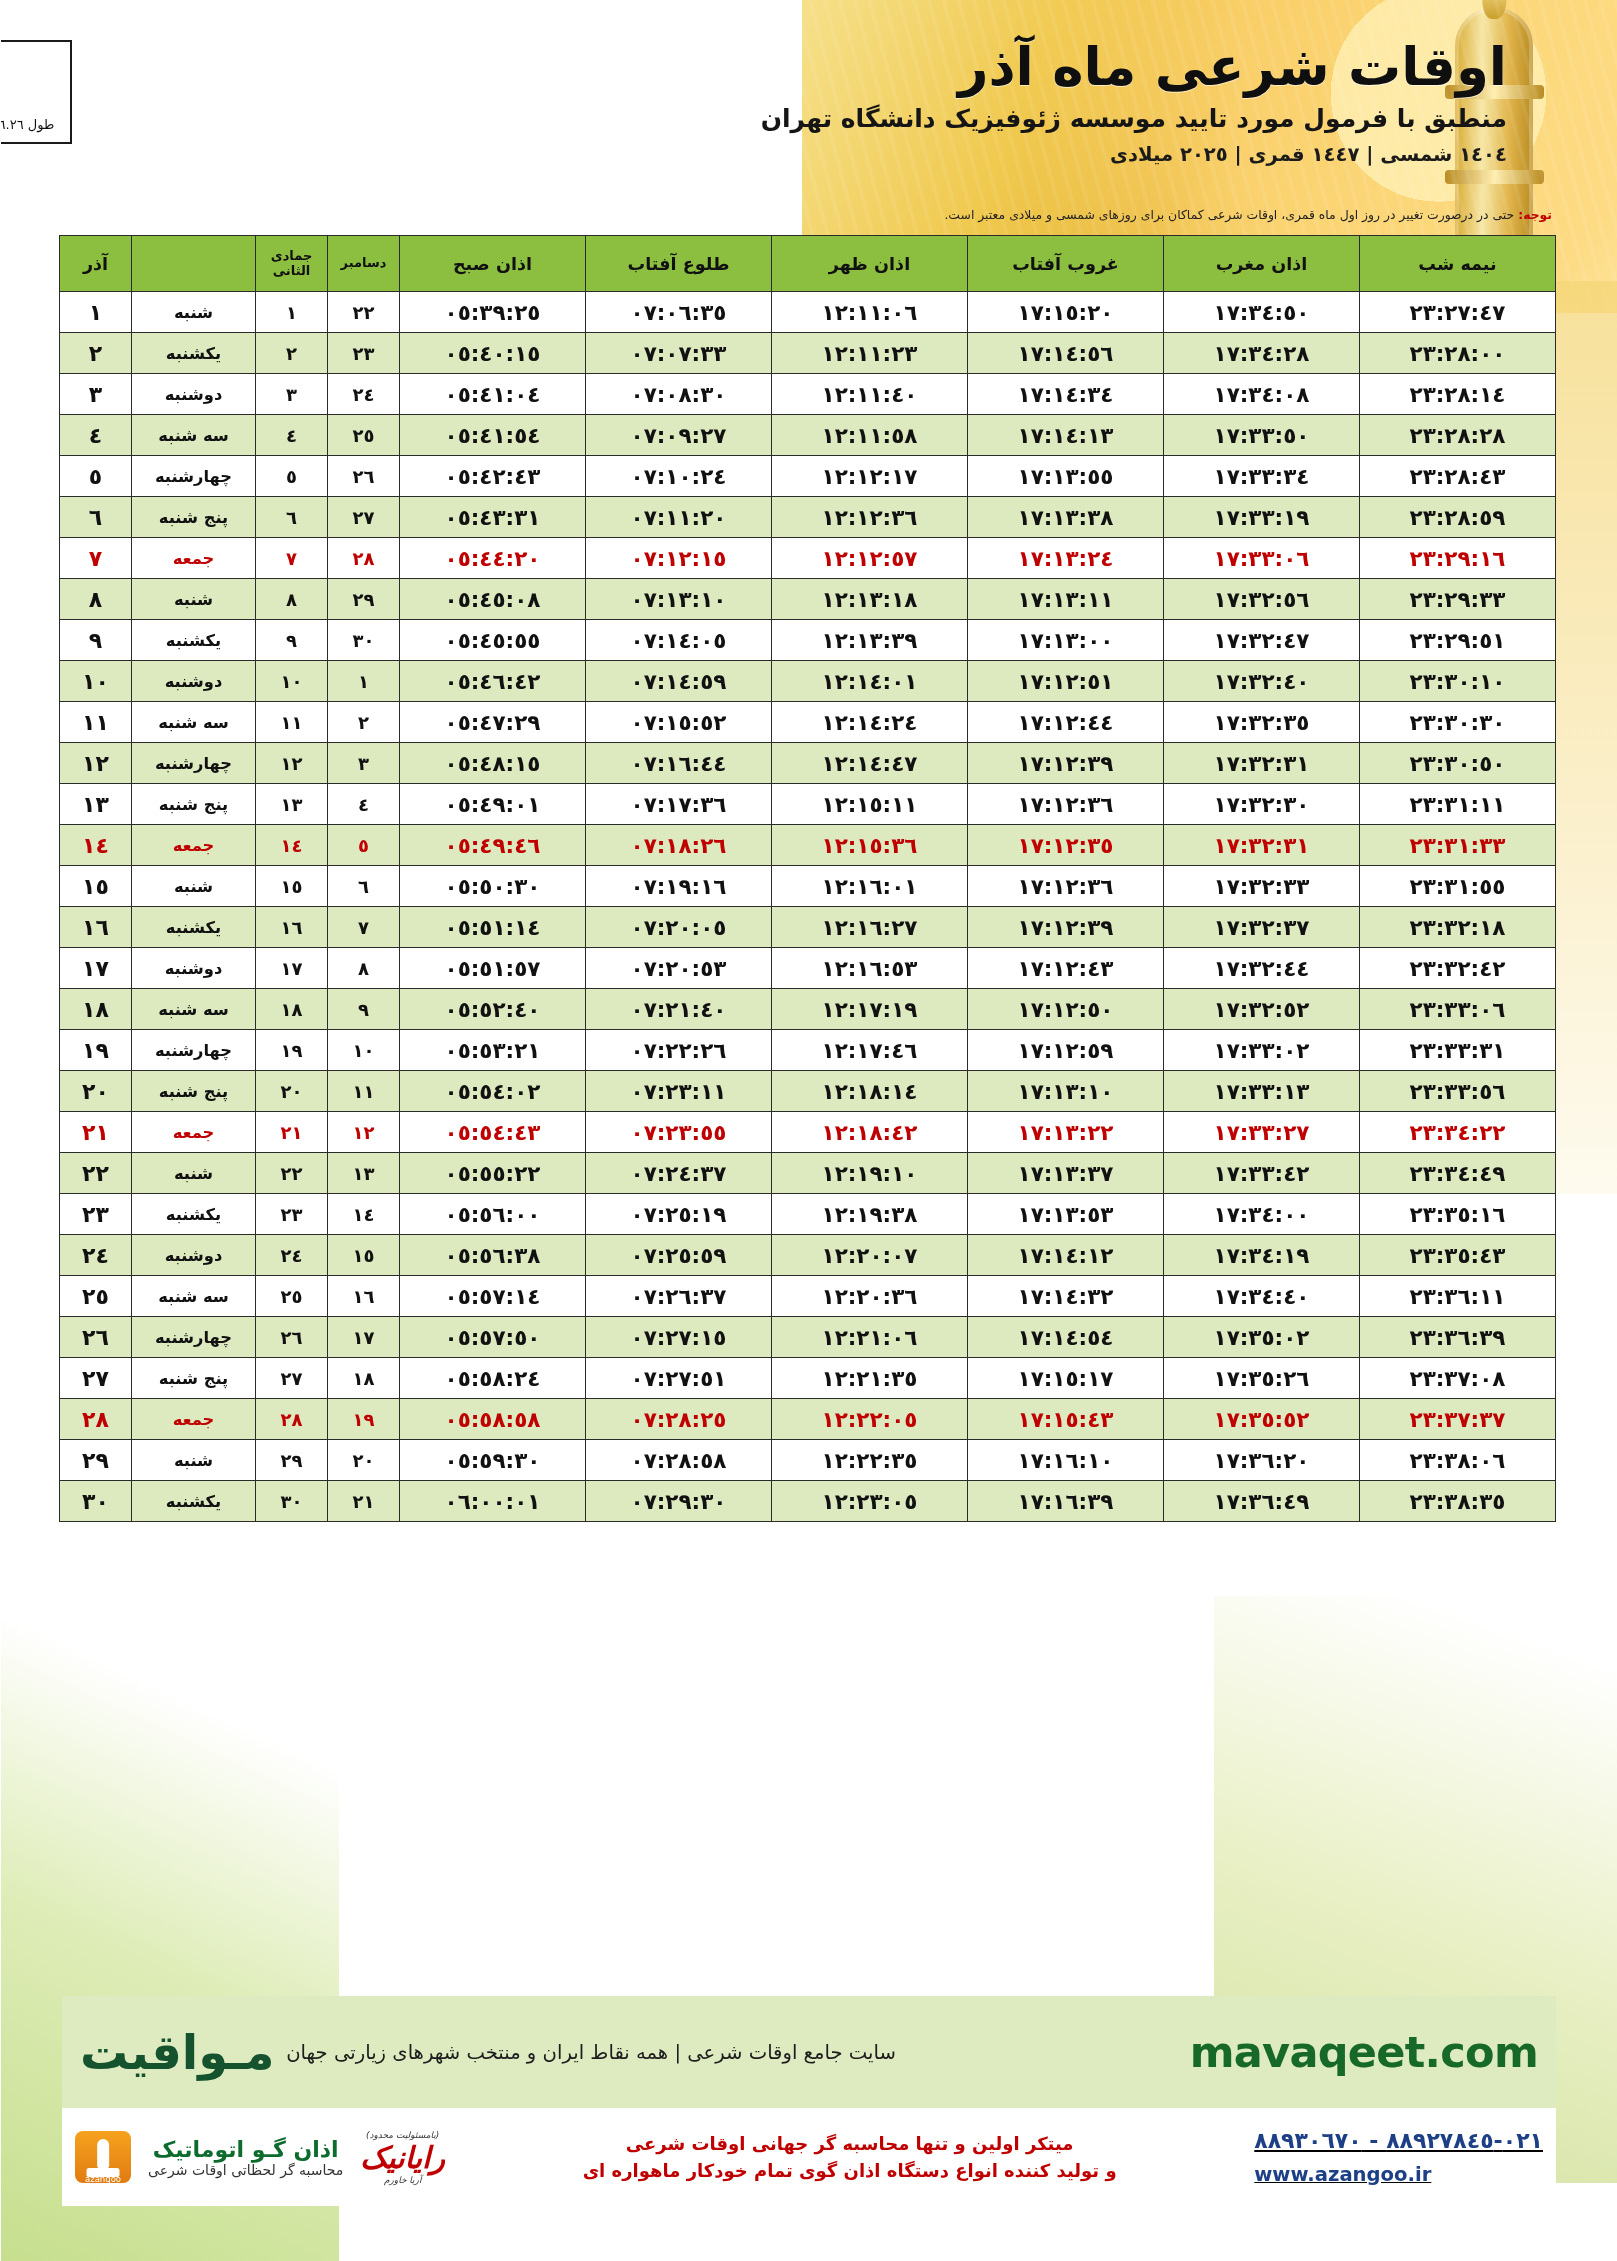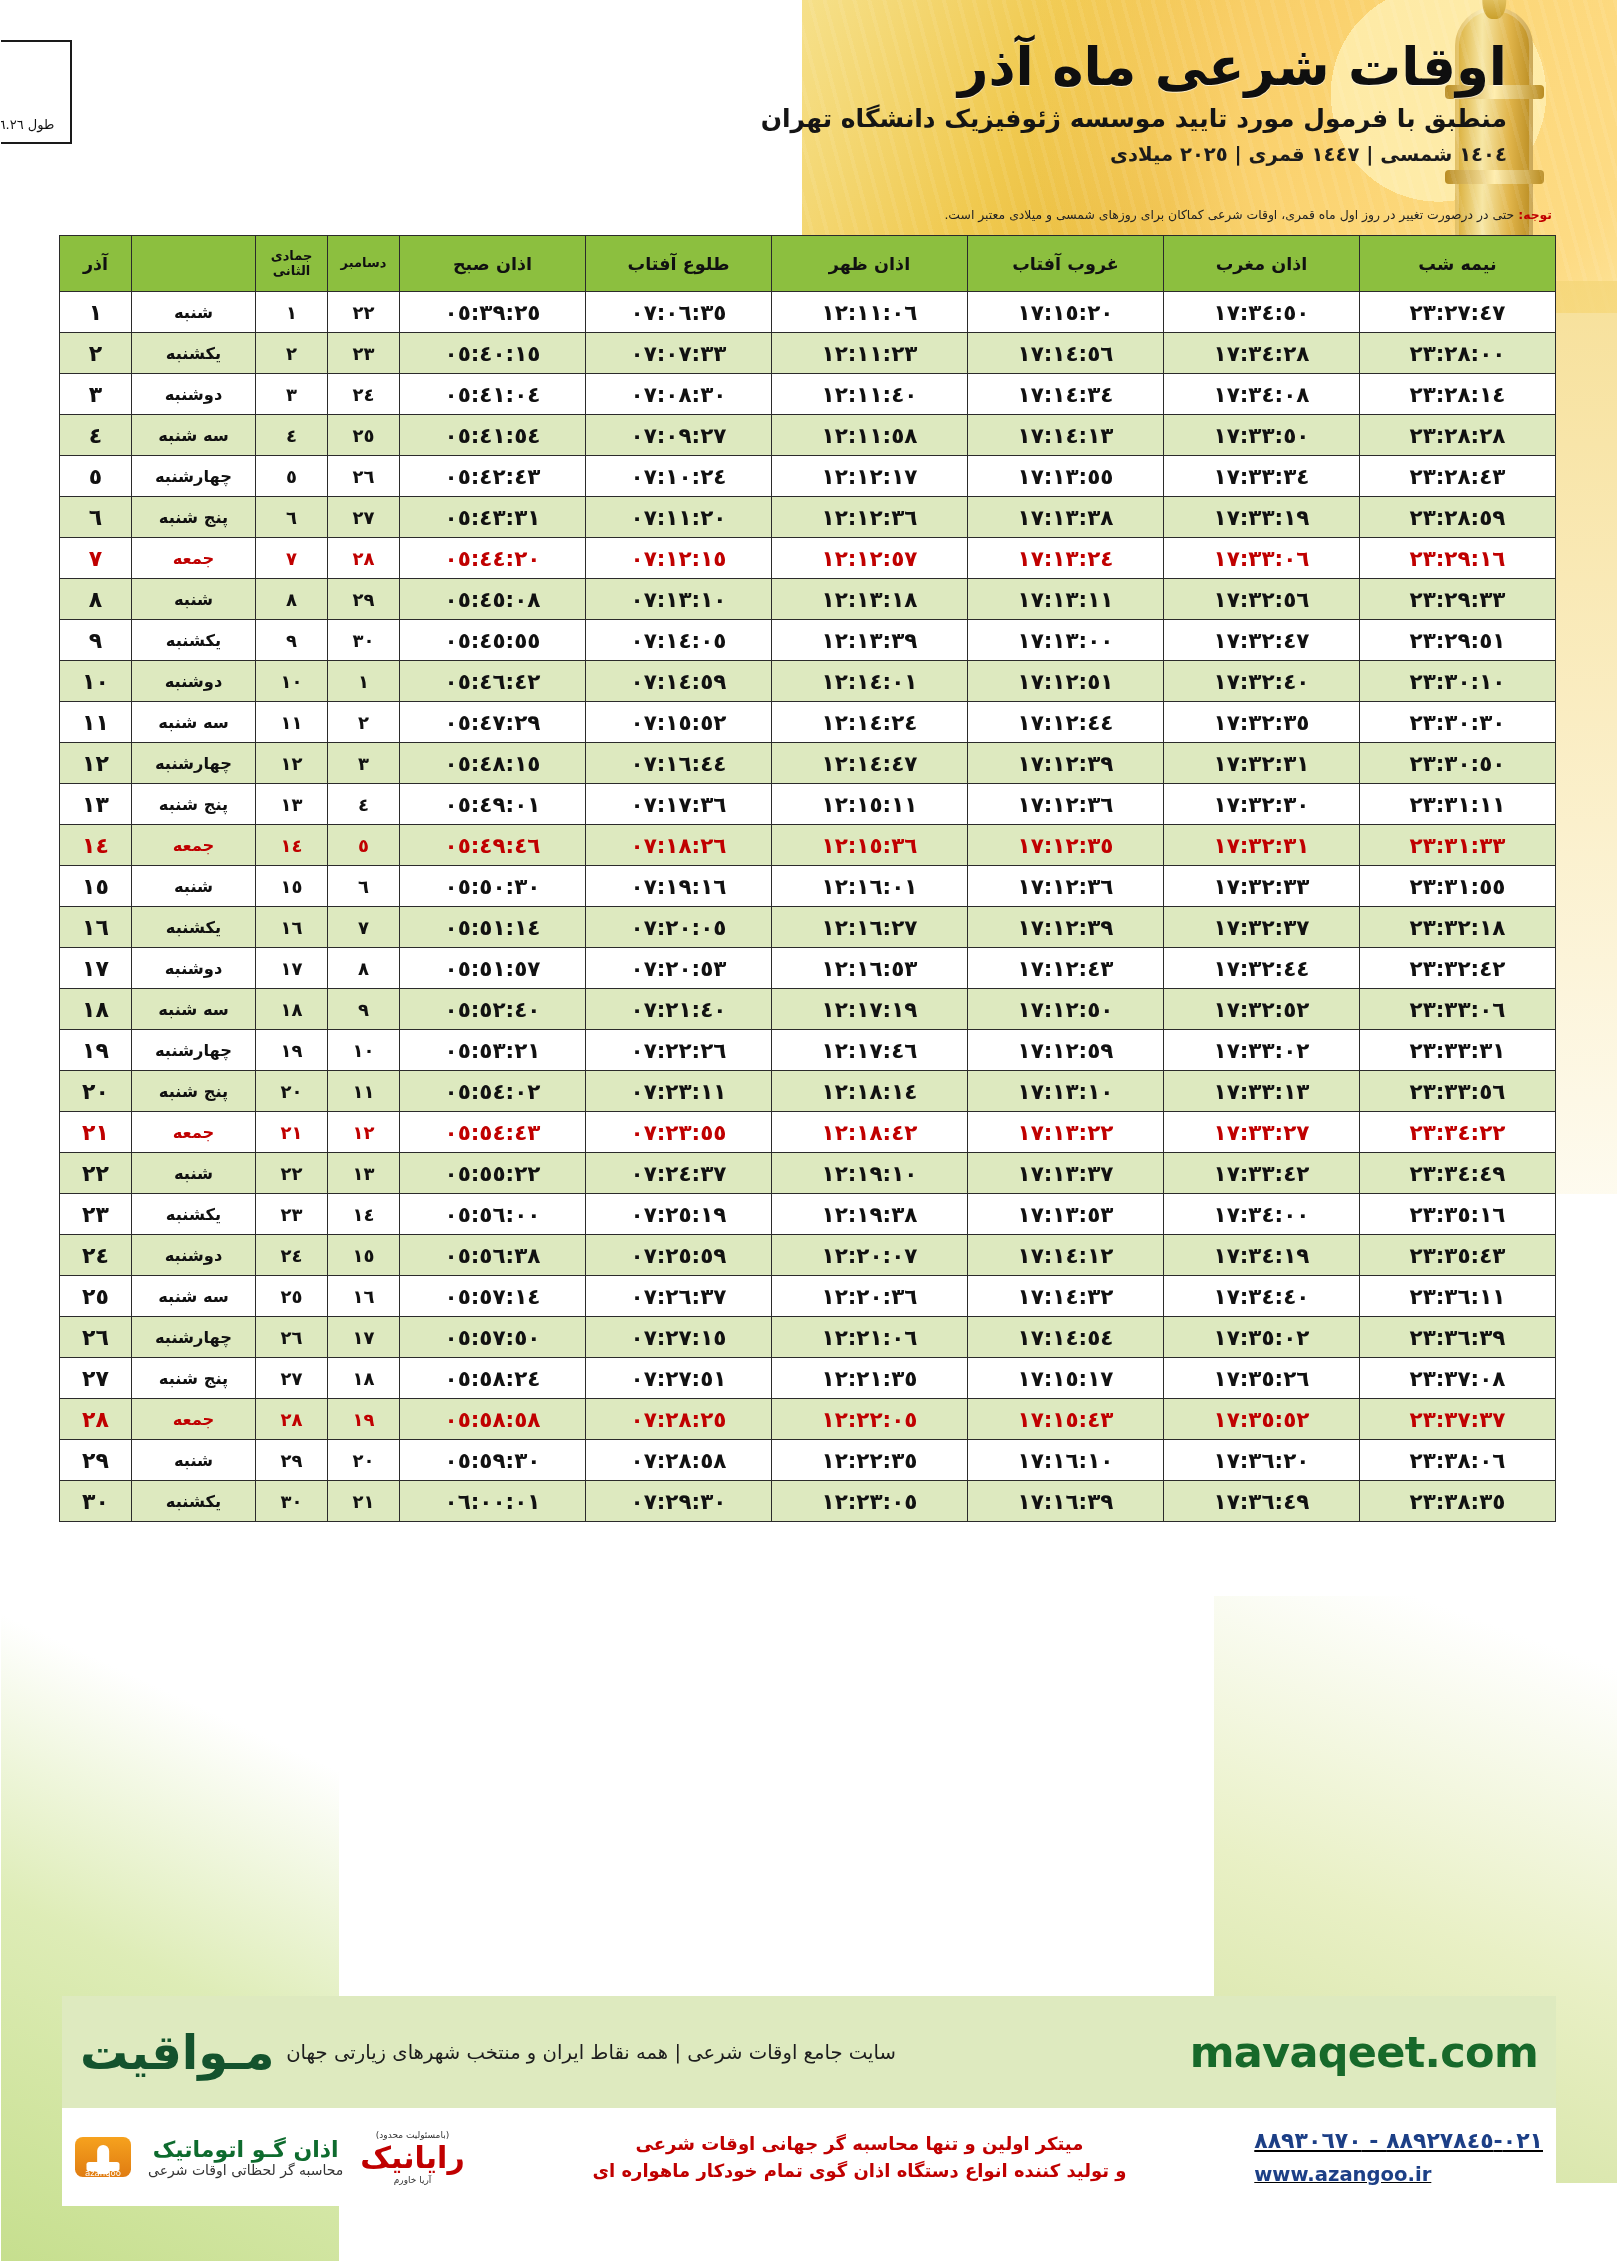--- a/index.html
+++ b/index.html
@@ -162,28 +162,28 @@
     position:relative; height:98px; background:#ffffff;
     display:flex; align-items:center; justify-content:space-between;
     padding:0 13px;
   }
   .phone-block{ direction:ltr; text-align:left;text-decoration:underline; }
   .phone-block .tel{ font-size:22px; font-weight:bold; color:#1c3f86; }
   .phone-block .web{ font-size:19.6px; font-weight:bold; color:#1c3f86; margin-top:10px; }
   .red-lines{ text-align:center; direction:rtl; }
   .red-lines div{ font-size:18px; color:#c00000; font-weight:bold; line-height:1.5; }
   .logos{ display:flex; align-items:center; gap:17px; direction:rtl; }
-  .logo-rayaneik{ text-align:center; direction:rtl; }
+  .logo-rayaneik{ text-align:center; direction:rtl;font-style:italic; }
   .logo-rayaneik .main{ font-size:30px; font-weight:bold; color:#c00000; }
   .logo-rayaneik .tiny{ font-size:9px; color:#333; }
   .logo-azan{ text-align:center; direction:rtl; }
   .logo-azan .main{ font-size:22px; font-weight:bold; color:#0e6b2e; }
   .logo-azan .tiny{ font-size:14px; color:#333; }
   .azan-icon{
-    width:56px; height:40px; background:linear-gradient(180deg,#f6a21e,#e07c12);
+    width:56px; height:52px; background:linear-gradient(180deg,#f6a21e,#e07c12);
     border-radius:7.8px; position:relative; display:inline-block;
   }
   .azan-icon:before{
     content:""; position:absolute; left:50%; top:7.8px; transform:translateX(-50%);
     width:11.7px; height:29px; background:#fff; border-radius:5.9px 5.9px 2.6px 2.6px;
   }
   .azan-icon:after{
     content:""; position:absolute; left:50%; bottom:6.5px; transform:translateX(-50%);
     width:33px; height:9px; background:#fff; border-radius:2.6px;
   }

